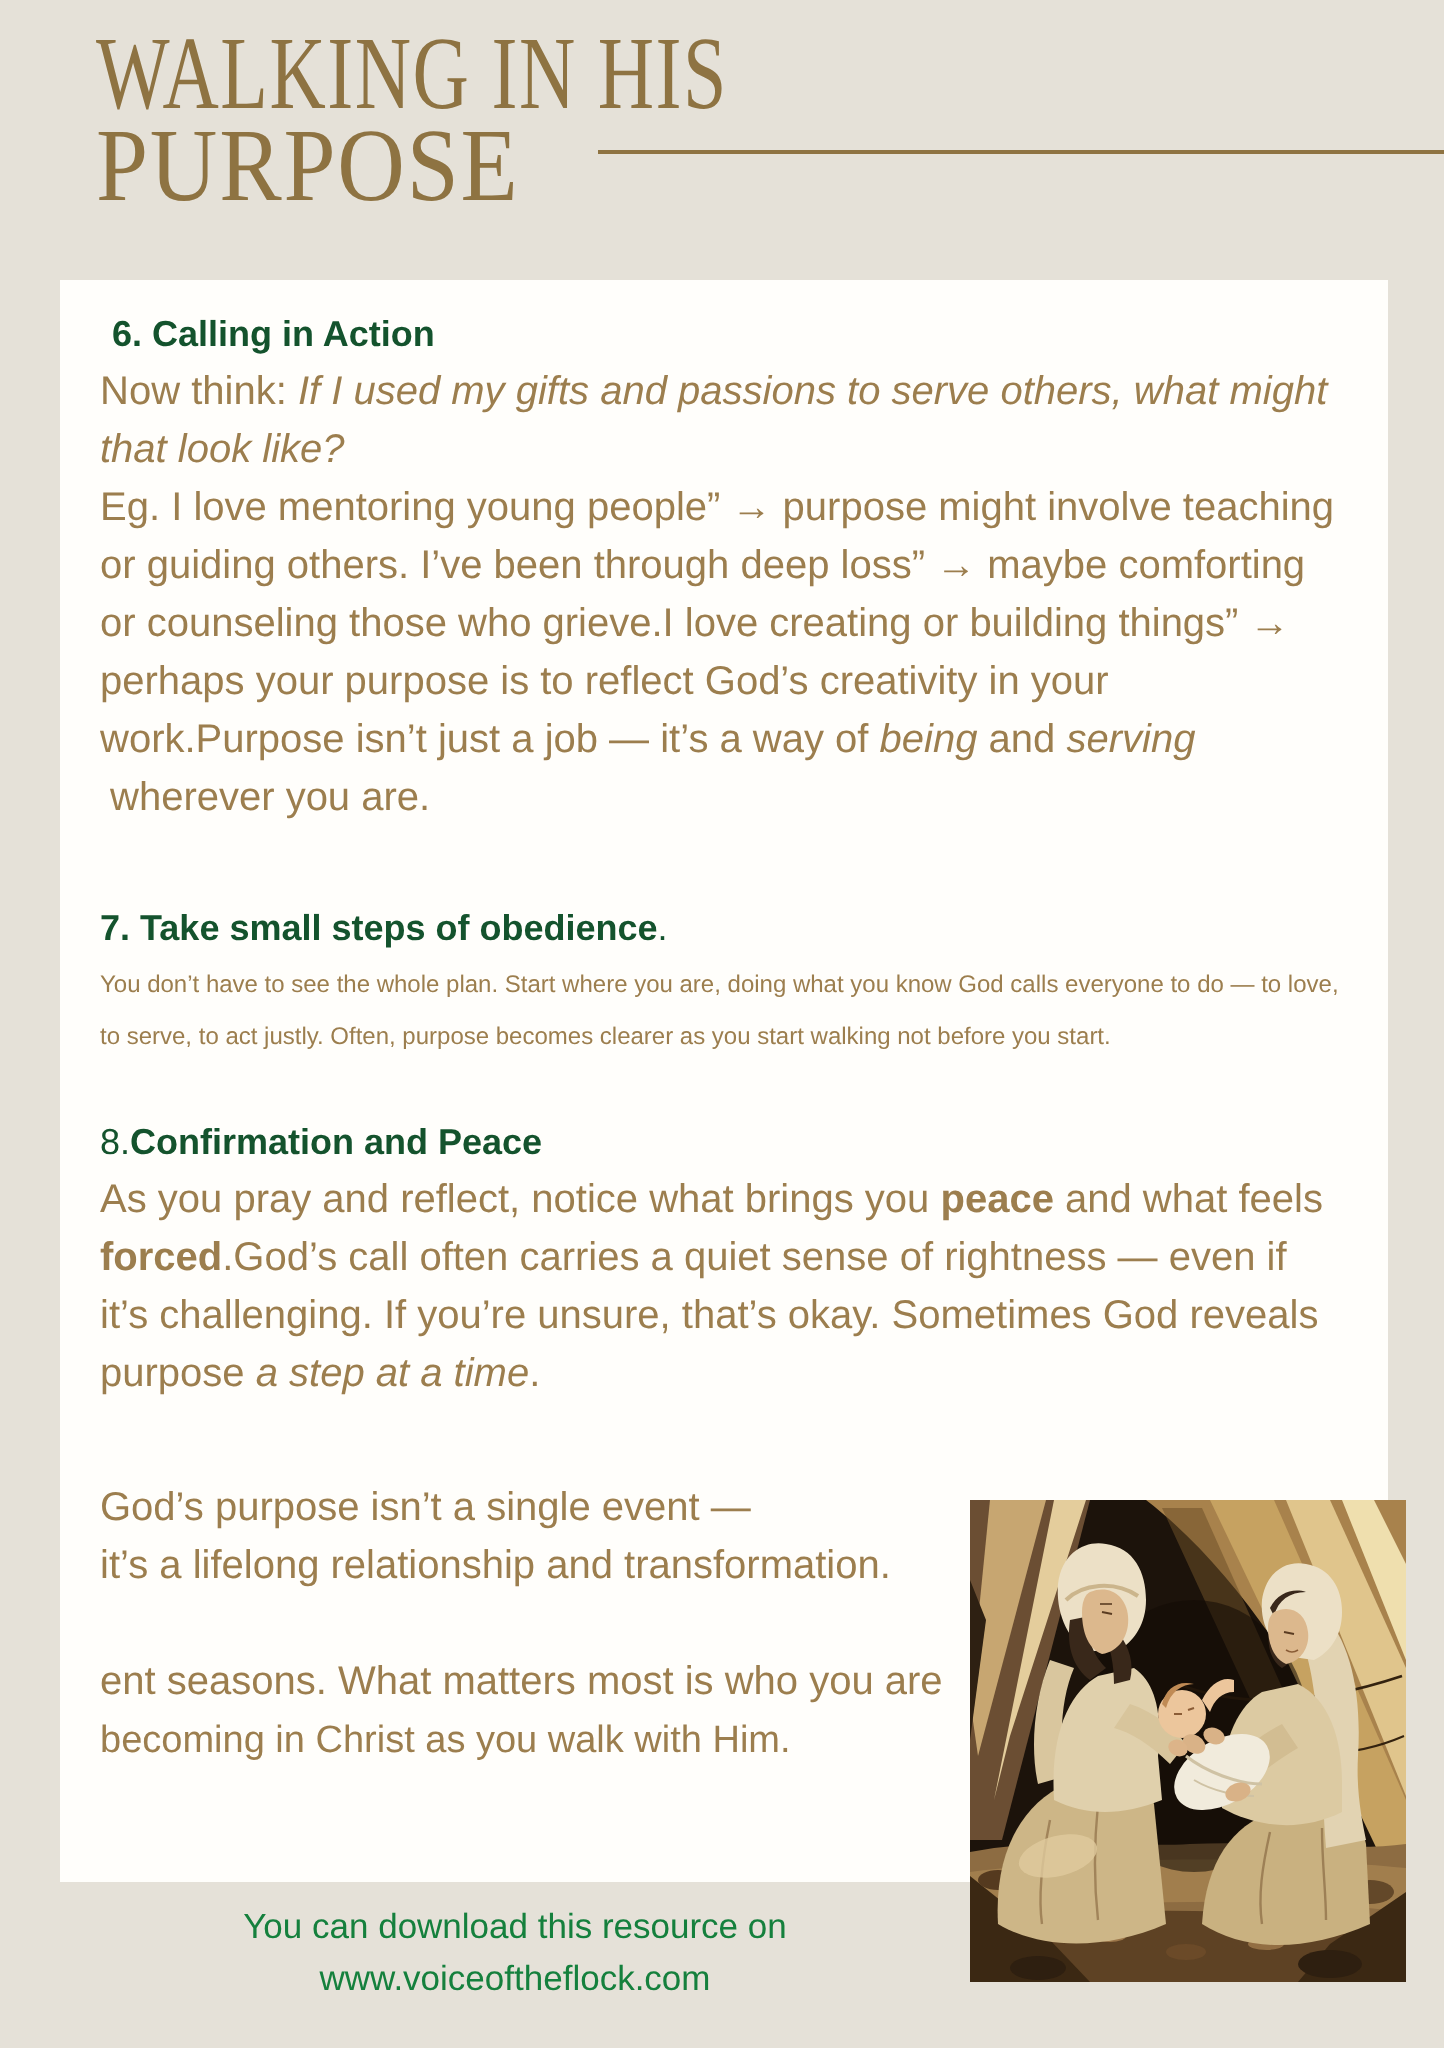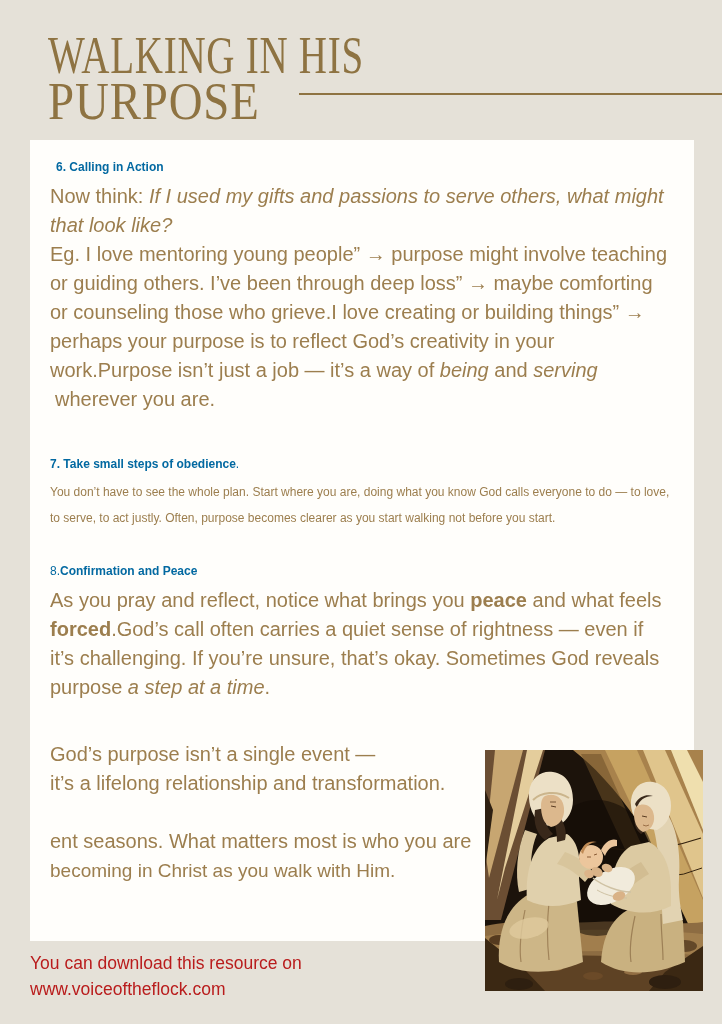--- a/index.html
+++ b/index.html
@@ -3,58 +3,58 @@
 <meta charset="utf-8">
 <style>
   html,body{margin:0;padding:0;}
   body{
     width:722px;height:1024px;position:relative;overflow:hidden;
     background:#e5e1d8;
     font-family:"Liberation Sans",sans-serif;
   }
   
   .title{
-    position:absolute;left:48px;top:32px;right:0;
+    position:absolute;left:48px;top:14px;right:0;
     color:#8e7342;
     font-family:"Liberation Serif",serif;
     font-weight:400;
   }
   .title-line1{
     font-size:52px;line-height:48px;letter-spacing:1px;white-space:nowrap;
     transform:scaleX(0.75);transform-origin:left bottom;
   }
   .title-line2-row{display:flex;align-items:flex-start;gap:24px;}
   .title-line2{font-size:52px;line-height:44px;letter-spacing:1px;white-space:nowrap;
     transform:scaleX(0.9);transform-origin:left top;}
   .title-rule{flex:1;height:2px;background:#8e7342;margin-top:13px;margin-left:-8px;}
   
   .card{
     position:absolute;left:30px;top:140px;width:664px;height:801px;
     background:#fffefb;box-sizing:border-box;
     padding:13px 22px 0 20px;
     color:#9c7e4e;font-size:20px;line-height:29px;
   }
   .sec{margin:0;}
-  .sec-heading{margin:0;font-size:12px;line-height:29px;font-weight:bold;color:#0369a1;}
+  .sec-heading{margin:0;font-size:18px;line-height:29px;font-weight:bold;color:#14532d;}
   .s6-heading{padding-left:6px;}
   .sec7{margin-top:36px;}
   .sec8{margin-top:26px;}
   .sec9{margin-top:38px;}
   .para{margin:0;}
   .sec7 .para{font-size:12px;line-height:26px;}
   .sec9 .para{width:452px;}
   .indent{padding-left:5px;}
   .num{font-weight:normal;}
   i{font-style:italic;}
   b{font-weight:bold;}
   .smaller{font-size:19px;}
   
   .footer{
     position:absolute;left:30px;top:950px;width:455px;
-    color:#b91c1c;font-size:17.5px;line-height:26px;
+    text-align:center;color:#15803d;font-size:17.5px;line-height:26px;
   }
   
   .illustration{
     position:absolute;left:485px;top:750px;width:218px;height:241px;z-index:2;
   }
   .illustration svg{display:block;}
 </style>
 </head>
 <body>
 

